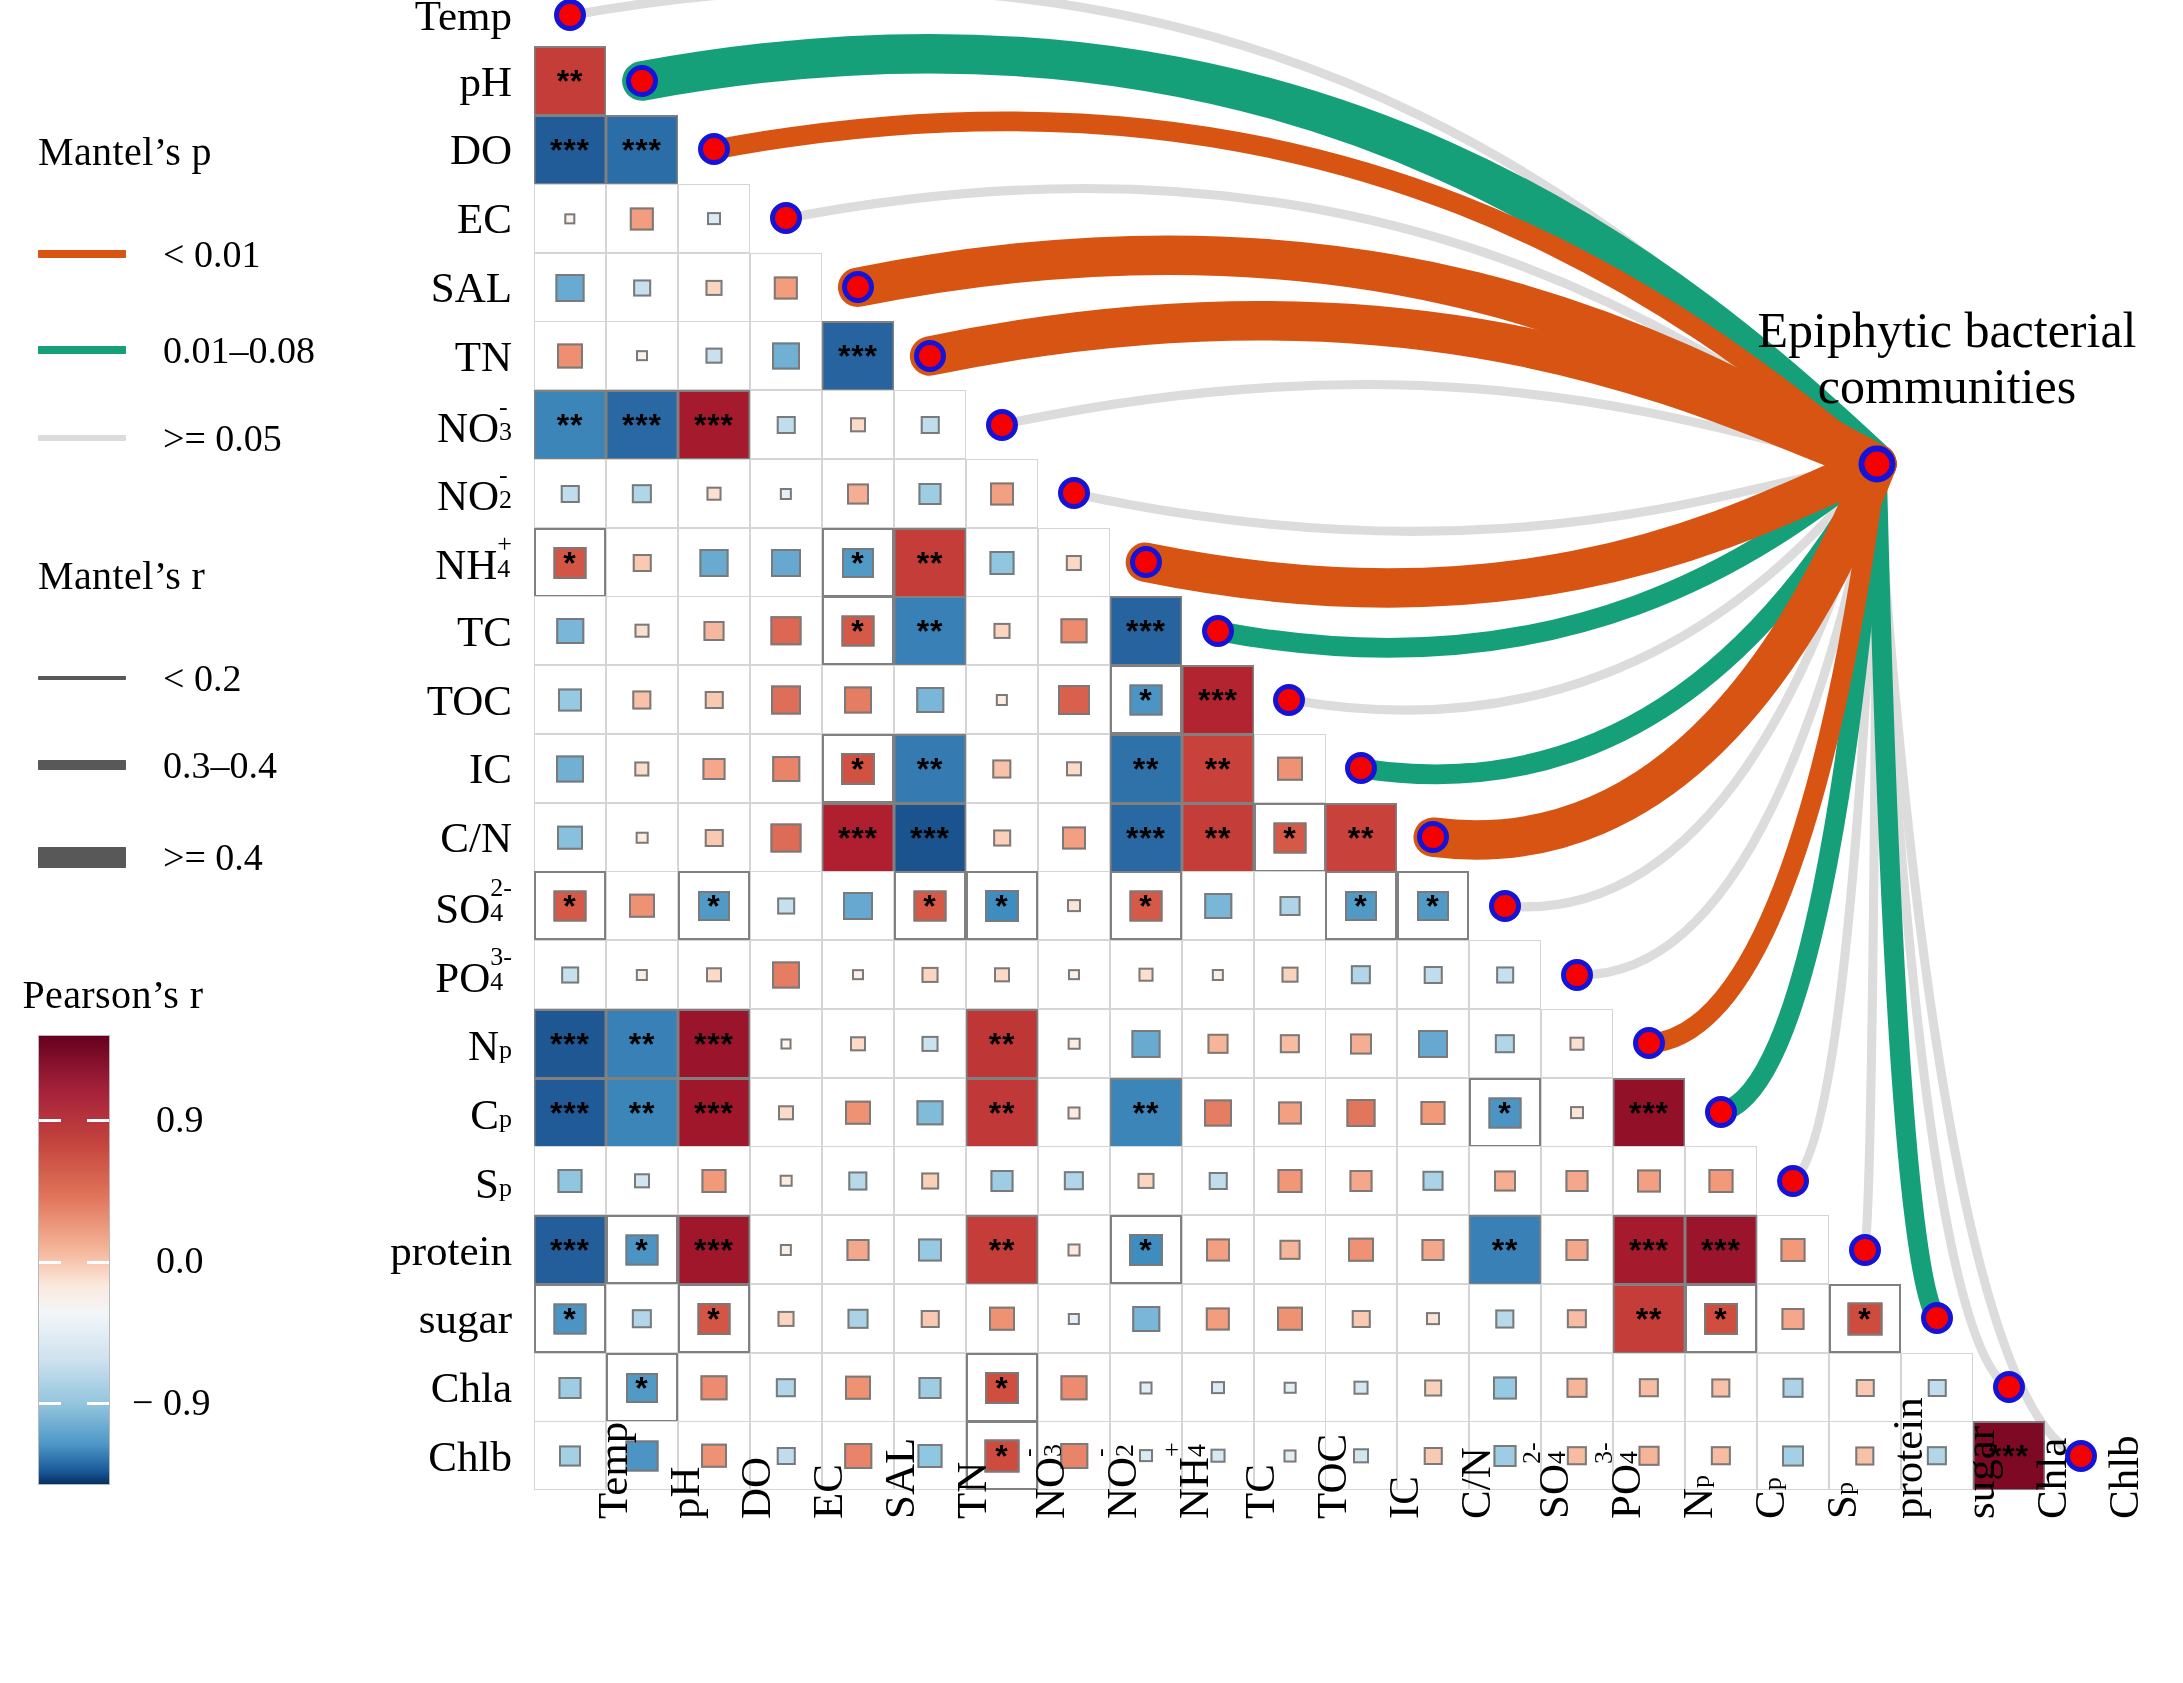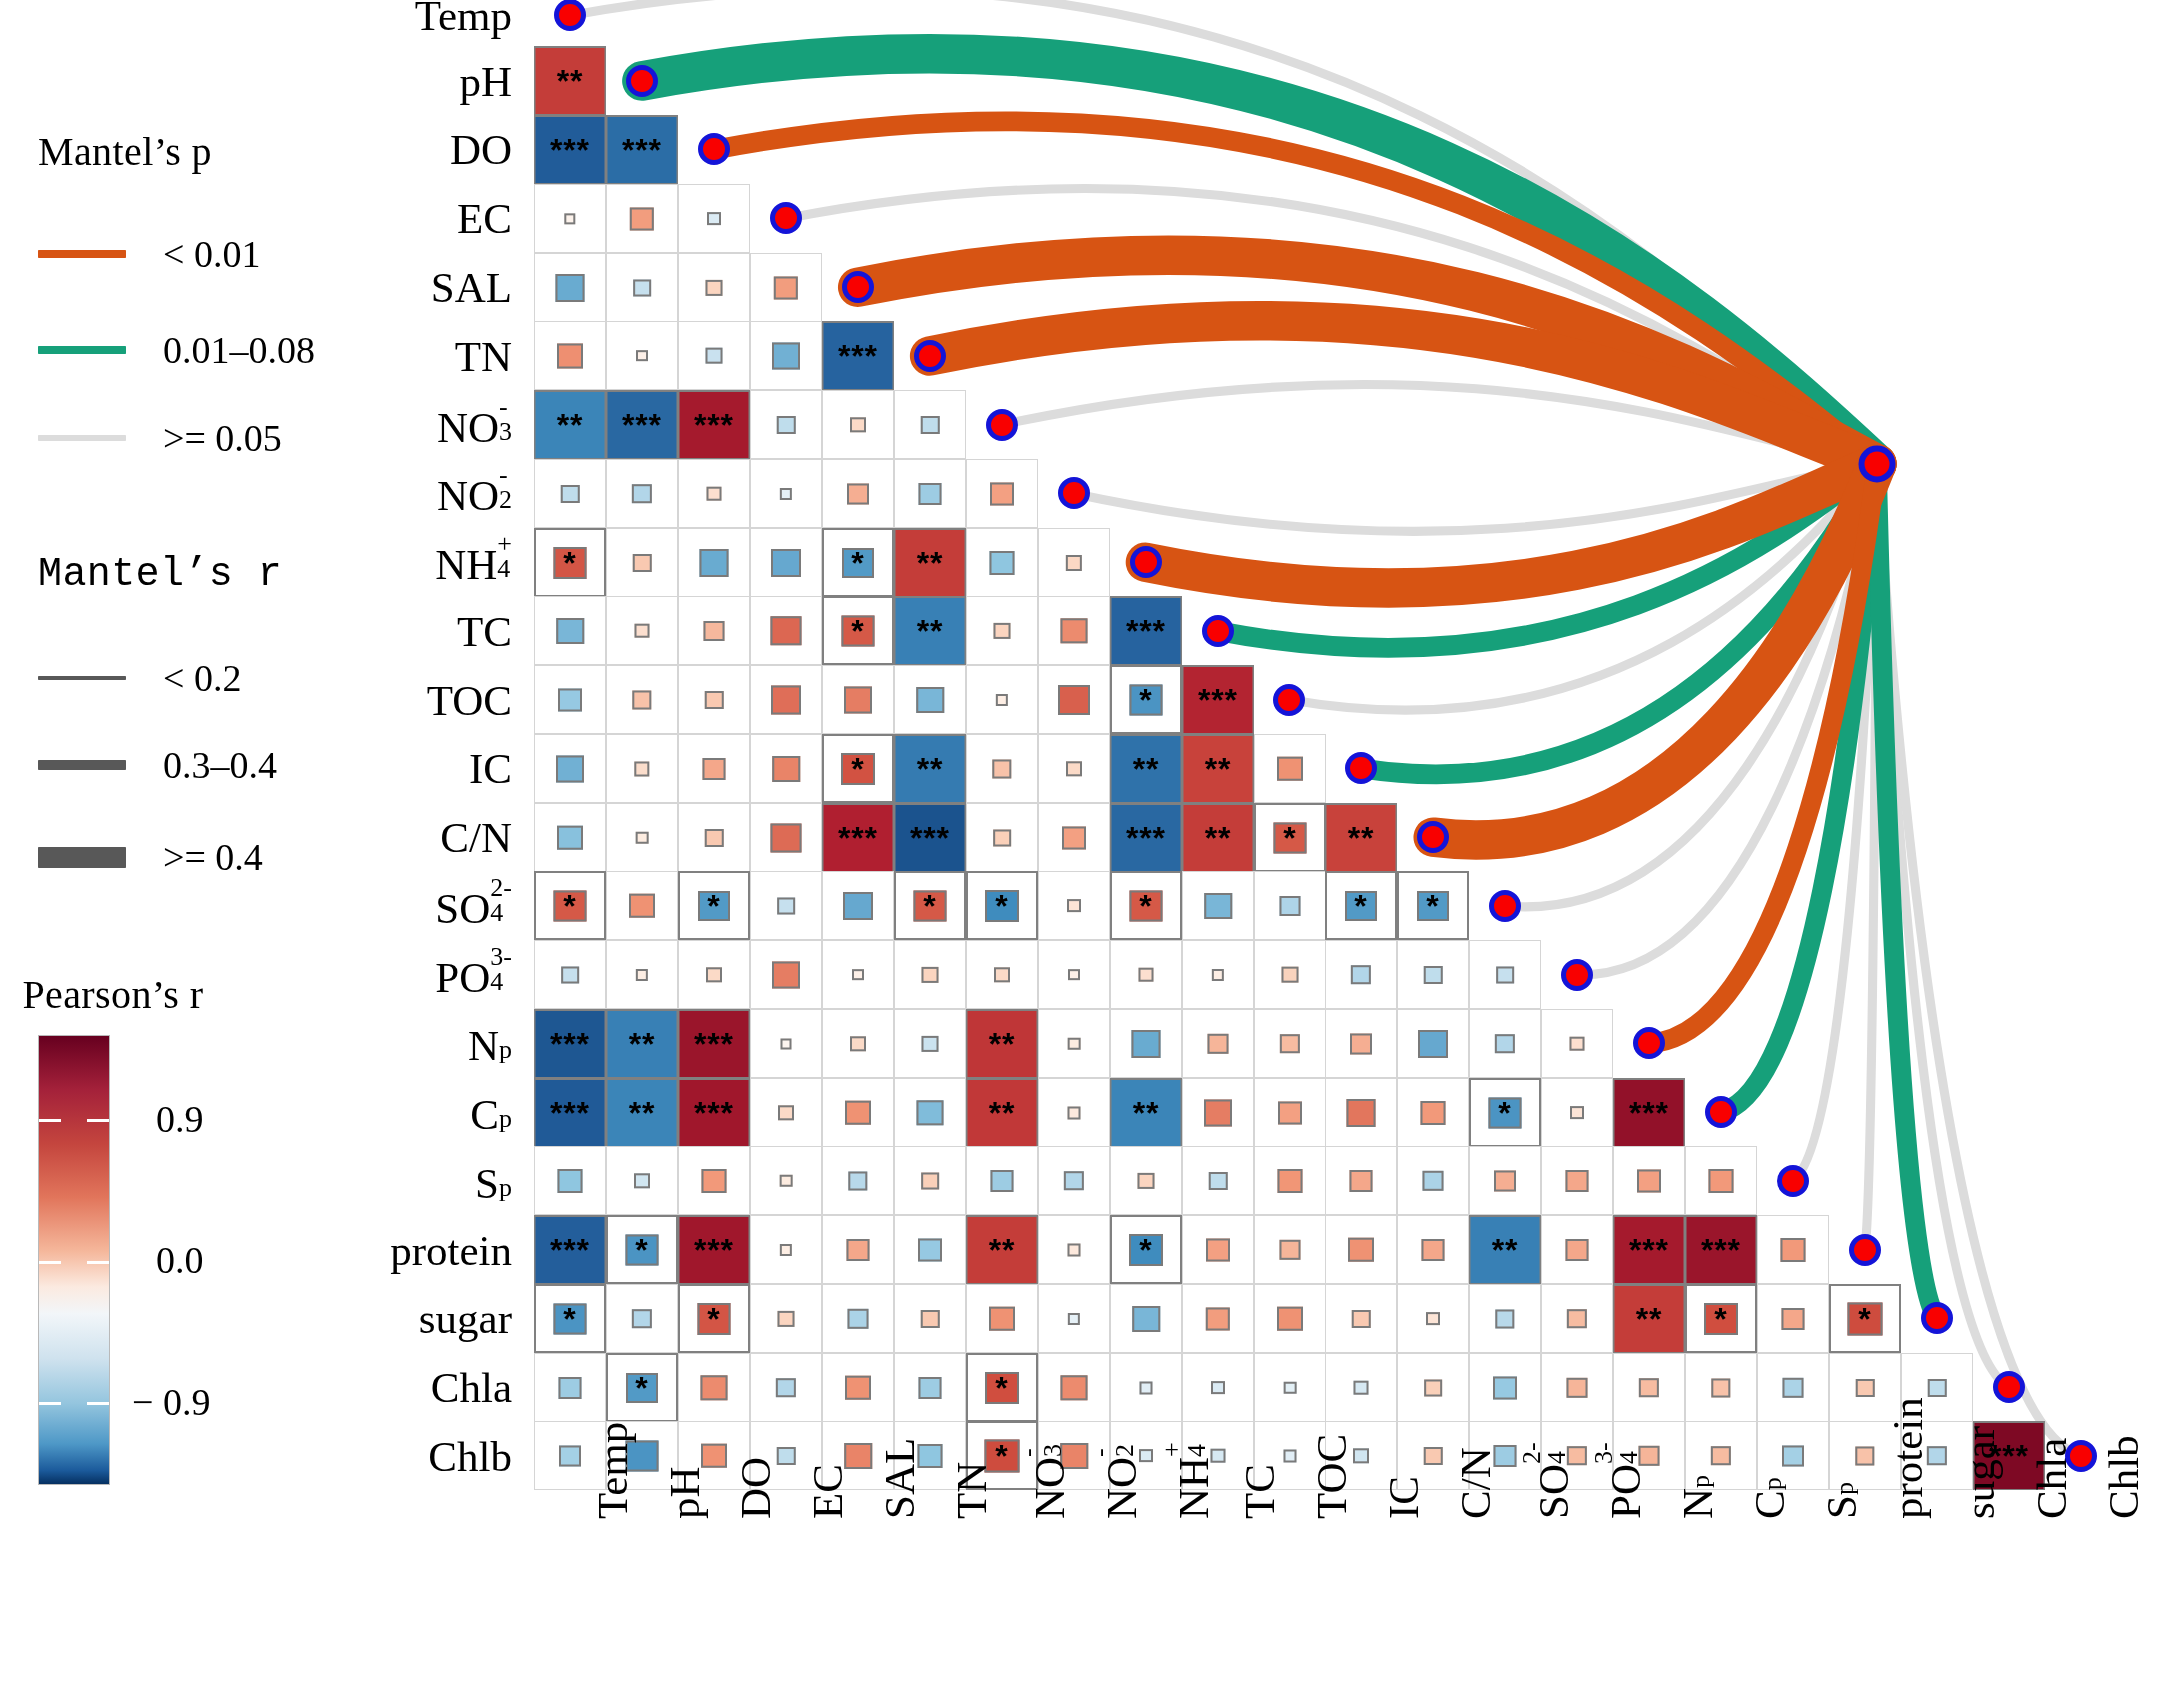--- a/index.html
+++ b/index.html
@@ -61,21 +61,21 @@
   </div>
   <div class="legend-row" style="left:38px;top:328px;">
     <span class="legend-swatch" id="mp1" style="background: rgb(22, 160, 122); height: 7.2px;"></span>
     <span class="legend-label">0.01–0.08</span>
   </div>
   <div class="legend-row" style="left:38px;top:416px;">
     <span class="legend-swatch" id="mp2" style="background: rgb(220, 220, 220); height: 5.6px;"></span>
     <span class="legend-label">&gt;= 0.05</span>
   </div>
 
-  <div class="legend-title" style="left:38px;top:552px;font-family:Liberation Mono, monospace;">Mantel’s r</div>
+  <div class="legend-title" style="left:38px;top:552px;">Mantel’s r</div>
   <div class="legend-row" style="left:38px;top:656px;">
     <span class="legend-swatch" id="mr0" style="background: rgb(88, 88, 88); height: 4.8px;"></span>
     <span class="legend-label">&lt; 0.2</span>
   </div>
   <div class="legend-row" style="left:38px;top:743px;">
     <span class="legend-swatch" id="mr1" style="background: rgb(88, 88, 88); height: 10.4px;"></span>
     <span class="legend-label">0.3–0.4</span>
   </div>
   <div class="legend-row" style="left:38px;top:835px;">
     <span class="legend-swatch" id="mr2" style="background: rgb(88, 88, 88); height: 21px;"></span>
@@ -113,20 +113,24 @@
       <path d="M 2153 1391 C 2260.25 1365.74, 2318.75 944.95, 2348 580" fill="none" stroke="#16a07a" stroke-width="24.7" stroke-linecap="round"></path>
       <path d="M 2423 1649 C 2381.75 1593.86, 2359.25 1061.05, 2348 580" fill="none" stroke="#16a07a" stroke-width="24.7" stroke-linecap="round"></path>
       <path d="M 893 187 C 1693.25 35.97999999999999, 2129.75 403.15, 2348 580" fill="none" stroke="#d75413" stroke-width="24.7" stroke-linecap="round"></path>
       <path d="M 1073 359 C 1774.25 219.26, 2156.75 480.55, 2348 580" fill="none" stroke="#d75413" stroke-width="49.4" stroke-linecap="round"></path>
       <path d="M 1163 445 C 1814.75 310.90000000000003, 2170.25 519.25, 2348 580" fill="none" stroke="#d75413" stroke-width="49.4" stroke-linecap="round"></path>
       <path d="M 1433 703 C 1936.25 805.42, 2210.75 635.35, 2348 580" fill="none" stroke="#d75413" stroke-width="49.4" stroke-linecap="round"></path>
       <path d="M 1793 1047 C 2098.25 1085.58, 2264.75 790.15, 2348 580" fill="none" stroke="#d75413" stroke-width="49.4" stroke-linecap="round"></path>
       <path d="M 2063 1305 C 2219.75 1295.7, 2305.25 906.25, 2348 580" fill="none" stroke="#d75413" stroke-width="24.7" stroke-linecap="round"></path>
     </svg>
 
+  <div id="hublabel" style="left:1711px;top:302px;width:472px;">
+    <div>Epiphytic bacterial</div>
+    <div>communities</div>
+  </div>
   <div class="hubnode" id="hubnode" style="left:1877px;top:464px;"></div>
 
   <div id="matrix">
       <div class="cell sig" style="left: 534px; top: 46px; width: 72px; height: 69px;">
         <div class="sq" style="width: 69px; height: 66px; background: rgb(196, 61, 57); border: none;">
           <span class="stars">**</span>
         </div>
       </div>
       <div class="cell sig" style="left: 534px; top: 115px; width: 72px; height: 69px;">
         <div class="sq" style="width: 69px; height: 66px; background: rgb(33, 92, 153); border: none;">

